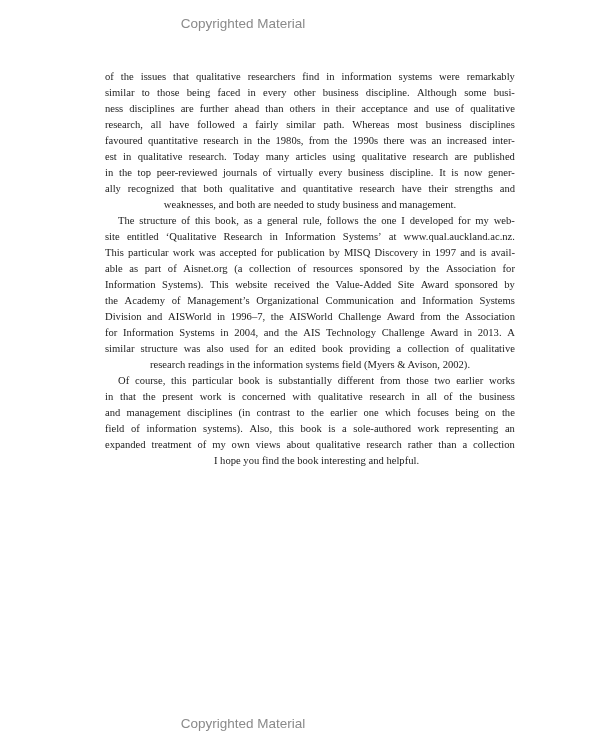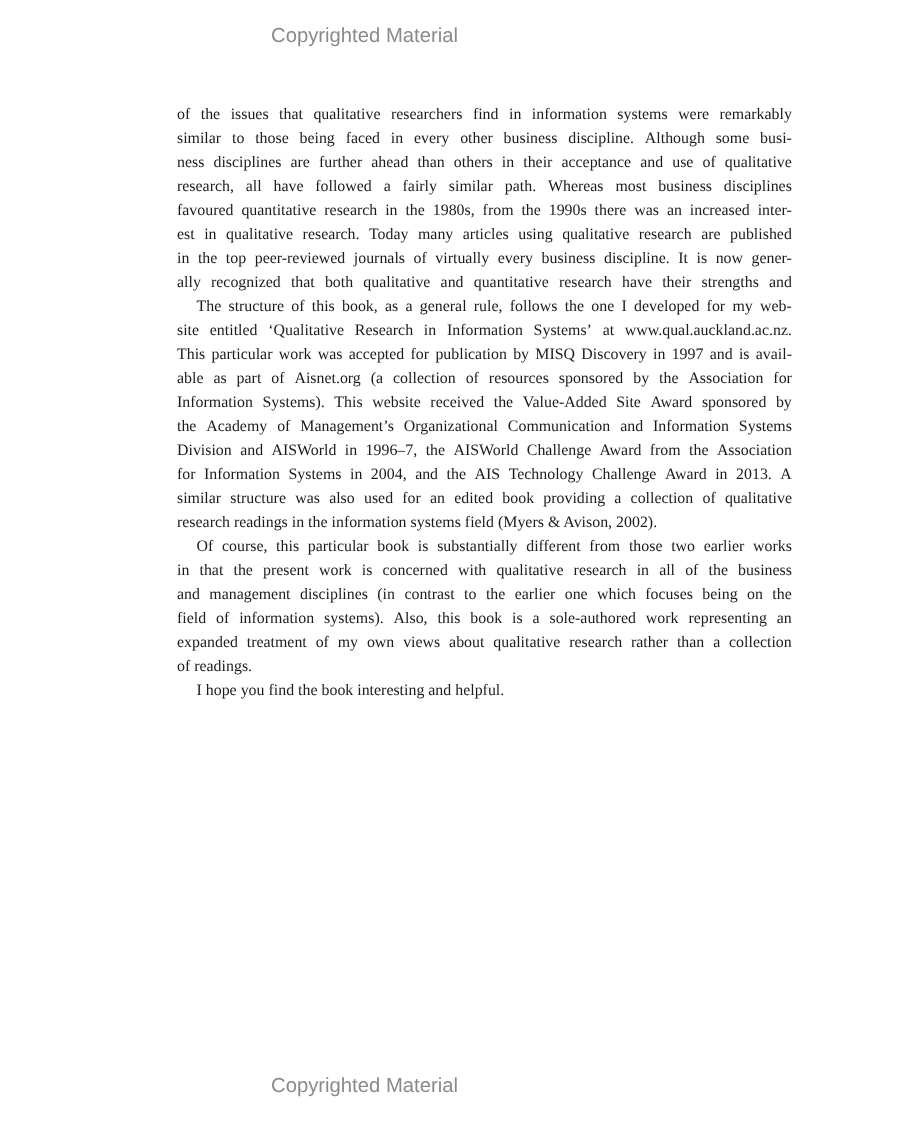--- a/index.html
+++ b/index.html
@@ -31,25 +31,26 @@
     align-items: baseline;
     font-family: "Liberation Sans", sans-serif;
     font-size: 8px;
     line-height: 10px;
     letter-spacing: 0.4px;
     color: #383838;
   }
   .folio { width: 35px; letter-spacing: 0.2px; }
   .body-text {
     position: absolute;
-    left: 118px;
+    left: 105px;
     top: 69px;
     width: 410px;
     font-size: 10.6px;
     color: #1b1b1b;
+    text-align: center;
   }
   .para { margin: 0; }
   .line { height: 16px; line-height: 16px; white-space: nowrap; }
   .line.just { display: flex; justify-content: space-between; }
   .line.just span { flex: 0 0 auto; }
   .line.indent { padding-left: 13px; }
   .it { }
 </style>
 </head>
 <body>
@@ -172,20 +173,21 @@
           <span>both</span>
           <span>qualitative</span>
           <span>and</span>
           <span>quantitative</span>
           <span>research</span>
           <span>have</span>
           <span>their</span>
           <span>strengths</span>
           <span>and</span>
         </div>
+        <div class="line last"><span>weaknesses,</span> <span>and</span> <span>both</span> <span>are</span> <span>needed</span> <span>to</span> <span>study</span> <span>business</span> <span>and</span> <span>management.</span></div>
       </div>
       <div class="para">
         <div class="line just indent">
           <span>The</span>
           <span>structure</span>
           <span>of</span>
           <span>this</span>
           <span>book,</span>
           <span>as</span>
           <span>a</span>
@@ -388,21 +390,20 @@
           <span>own</span>
           <span>views</span>
           <span>about</span>
           <span>qualitative</span>
           <span>research</span>
           <span>rather</span>
           <span>than</span>
           <span>a</span>
           <span>collection</span>
         </div>
-        <div class="line last"><span>of</span> <span>readings.</span></div>
       </div>
       <div class="para">
         <div class="line last indent"><span>I</span> <span>hope</span> <span>you</span> <span>find</span> <span>the</span> <span>book</span> <span>interesting</span> <span>and</span> <span>helpful.</span></div>
       </div>
     </div>
 
   <div class="watermark wm-bottom">Copyrighted Material</div>
 </div>
 
 </body></html>

